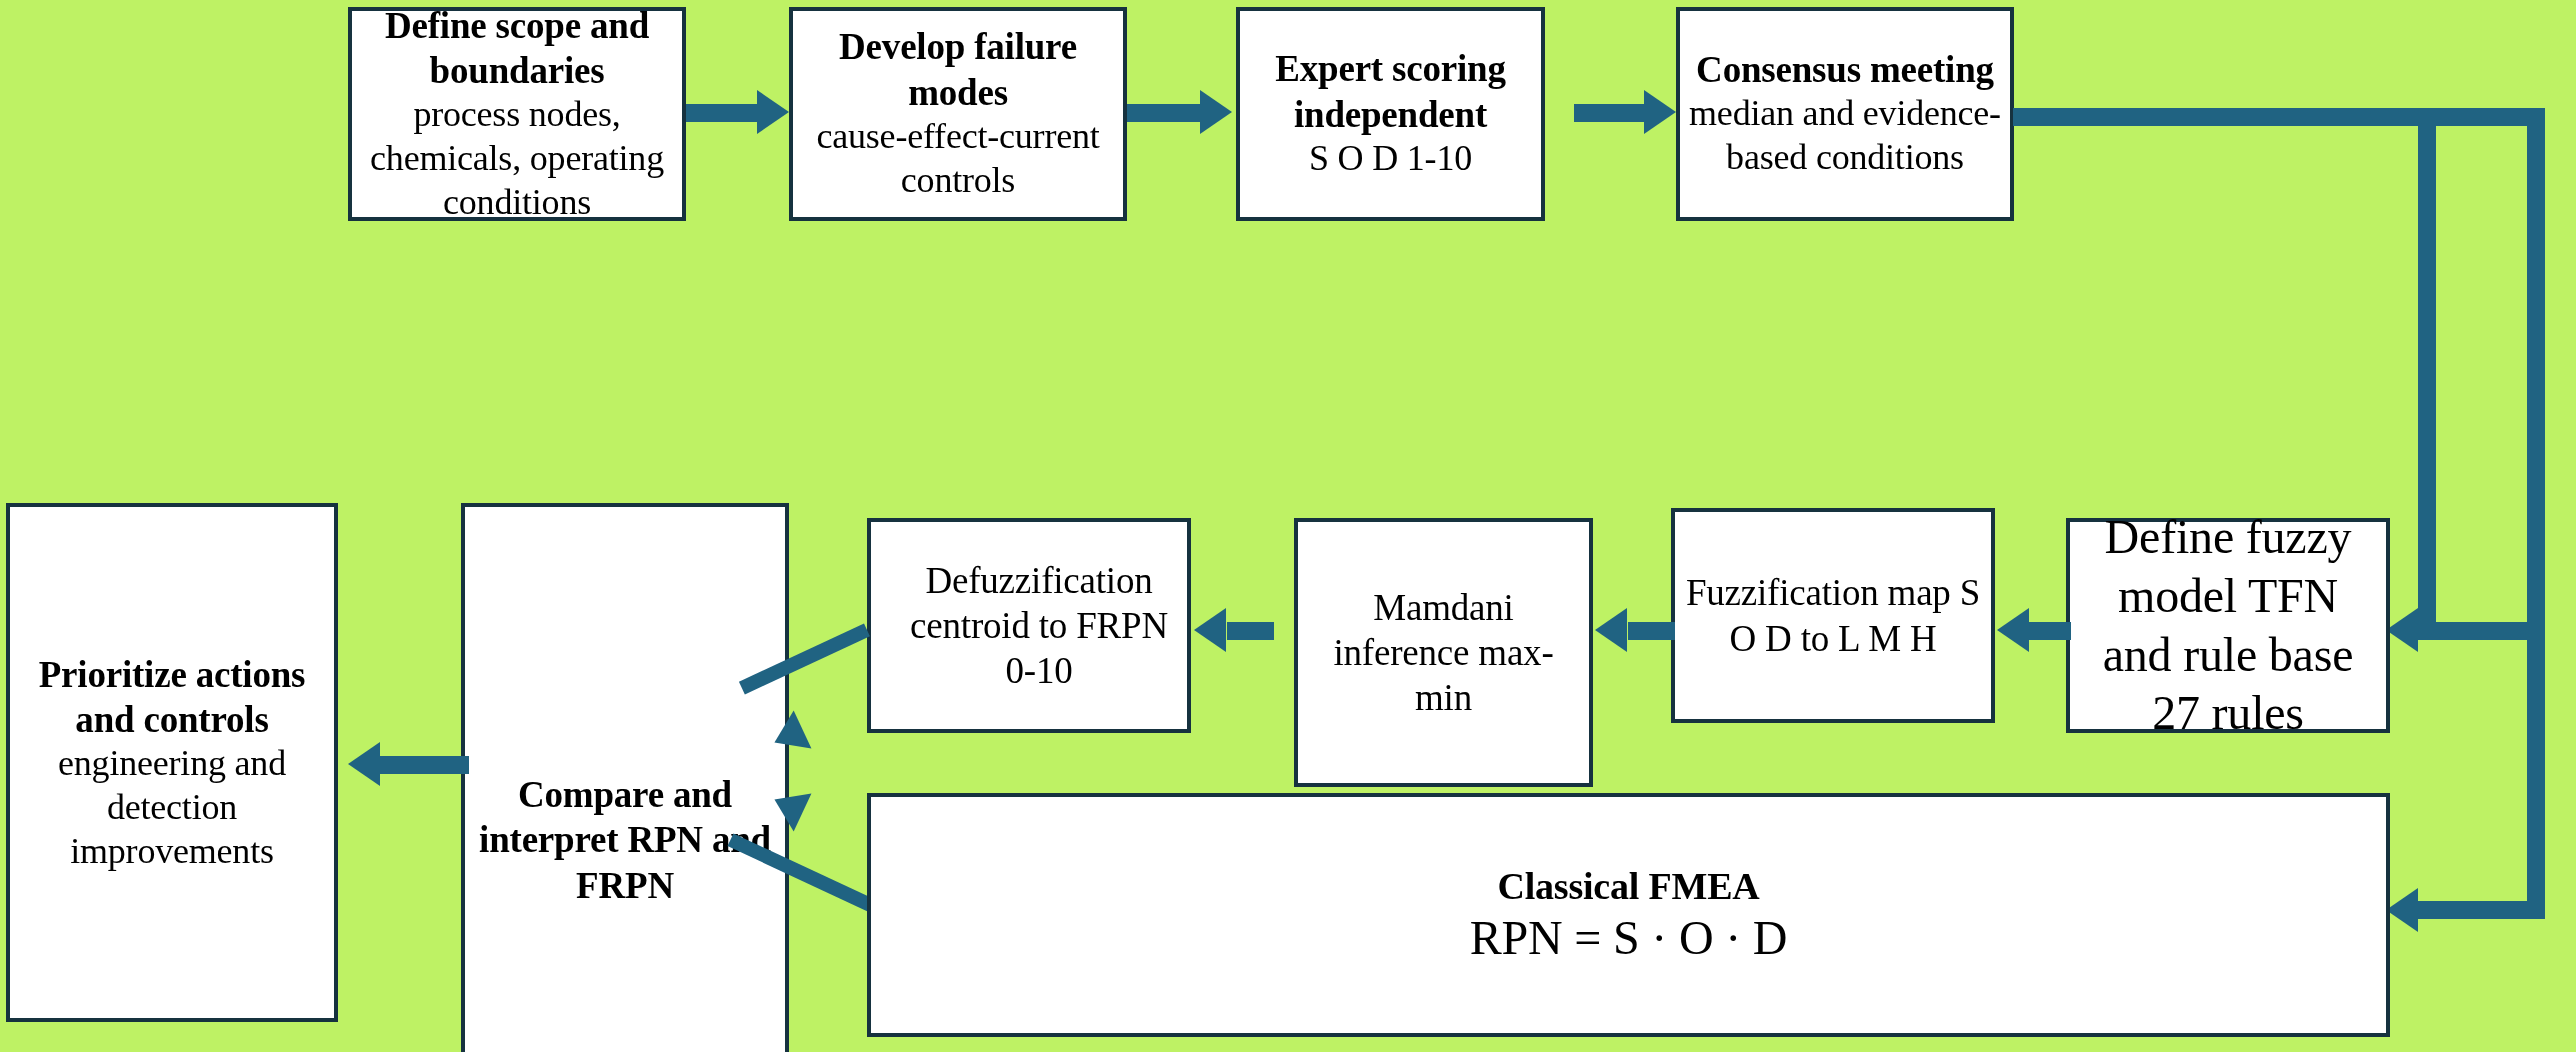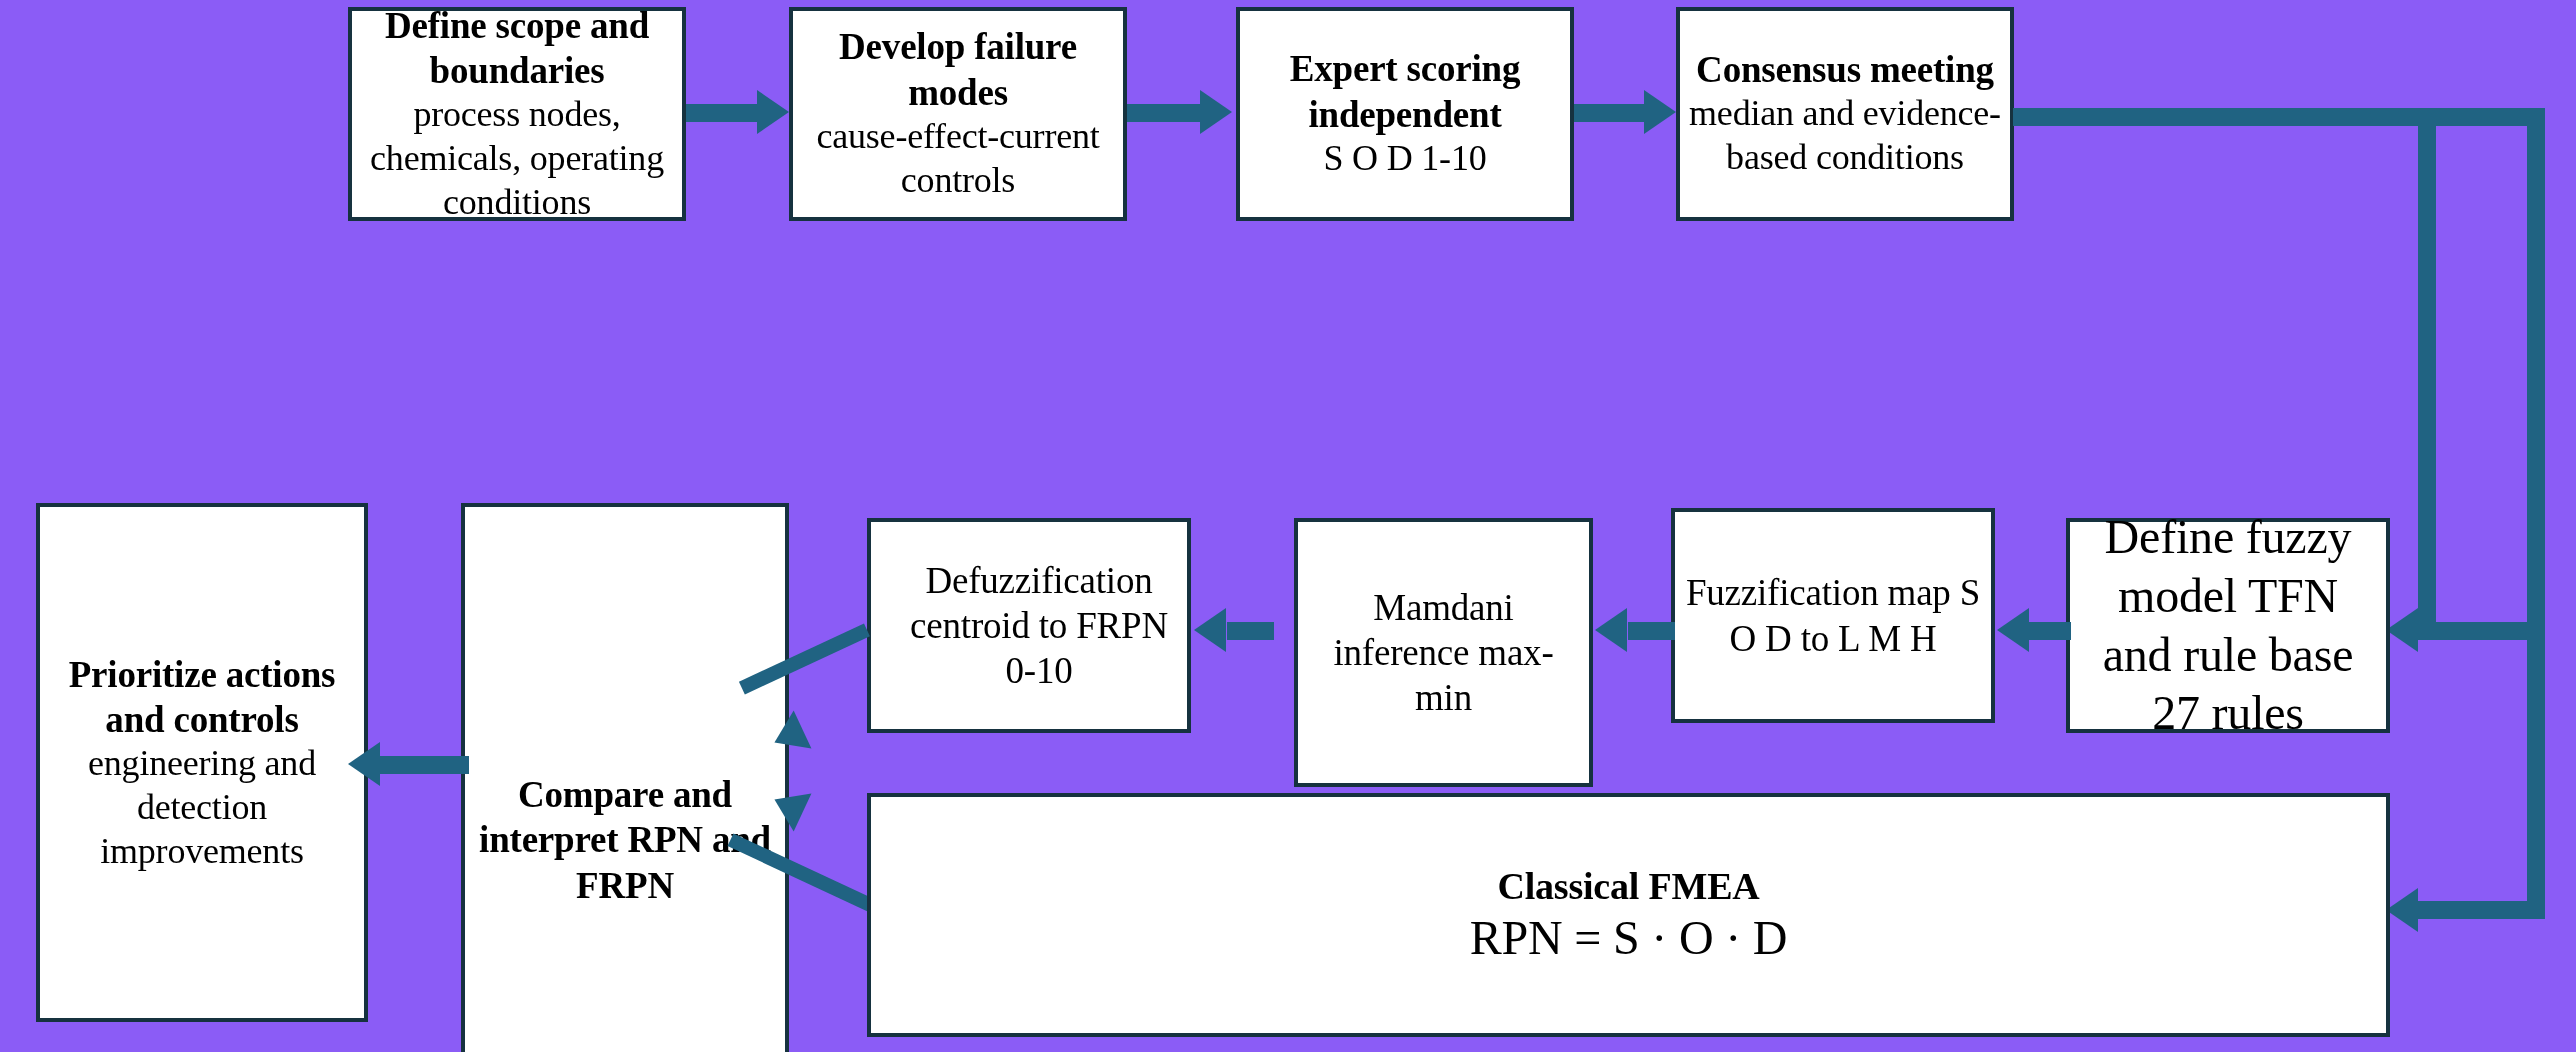--- a/index.html
+++ b/index.html
@@ -5,21 +5,21 @@
 <style>
   html, body {
     margin: 0;
     padding: 0;
     background: #ffffff;
   }
   #canvas {
     position: relative;
     width: 2576px;
     height: 1053px;
-    background: #8b5cf6;
+    background: #bef264;
     font-family: "Liberation Serif", "DejaVu Serif", serif;
     overflow: hidden;
   }
   .node {
     position: absolute;
     box-sizing: border-box;
     border: 4px solid #16323f;
     background: #ffffff;
     display: flex;
     flex-direction: column;
@@ -87,21 +87,21 @@
   <div class="node" style="left:348px; top:6.5px; width:338px; height:214px;">
     <div class="ttl">Define scope and boundaries</div>
     <div class="sub">process nodes, chemicals, operating conditions</div>
   </div>
 
   <div class="node" style="left:789px; top:6.5px; width:338px; height:214px;">
     <div class="ttl">Develop failure modes</div>
     <div class="sub">cause-effect-current controls</div>
   </div>
 
-  <div class="node" style="left:1236px; top:6.5px; width:338px; height:214px;">
+  <div class="node" style="left:1236px; top:6.5px; width:309px; height:214px;">
     <div class="ttl">Expert scoring independent</div>
     <div class="sub">S O D 1-10</div>
   </div>
 
   <div class="node" style="left:1676px; top:6.5px; width:338px; height:214px;">
     <div class="ttl">Consensus meeting</div>
     <div class="sub">median and evidence-based conditions</div>
   </div>
 
   <div class="bar" style="left:686px; top:104px; width:73px; height:18px;"></div>
@@ -136,21 +136,21 @@
   </div>
 
   <div class="node plain" style="left:867px; top:518px; width:324px; height:215px;padding-left:28px;">
     <div class="sub">Defuzzification centroid to FRPN 0-10</div>
   </div>
 
   <div class="node" style="left:461px; top:503px; width:328px; height:674px;">
     <div class="ttl">Compare and interpret RPN and FRPN</div>
   </div>
 
-  <div class="node" style="left:36px; top:503px; width:332px; height:519px;">
+  <div class="node" style="left:6px; top:503px; width:332px; height:519px;">
     <div class="ttl">Prioritize actions and controls</div>
     <div class="sub">engineering and detection improvements</div>
   </div>
 
   <div class="bar" style="left:2029px; top:622px; width:42px; height:18px;"></div>
   <div class="tri left" style="left:1997px; top:608px;"></div>
 
   <div class="bar" style="left:1628px; top:622px; width:47px; height:18px;"></div>
   <div class="tri left" style="left:1595px; top:608px;"></div>
 

